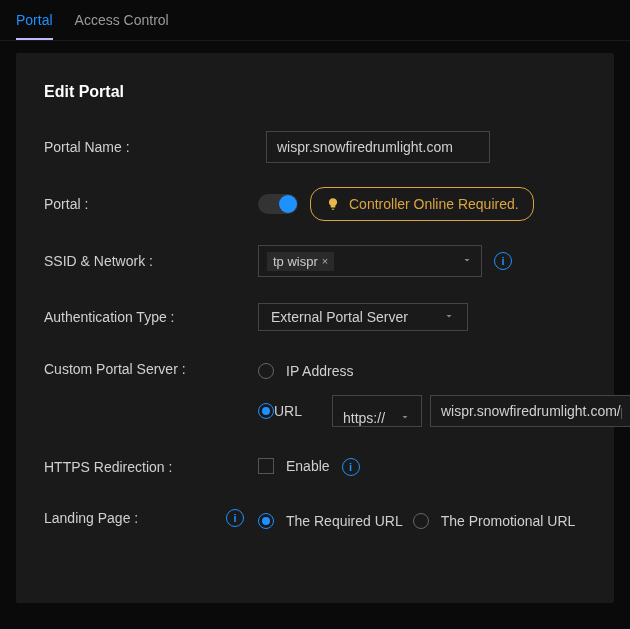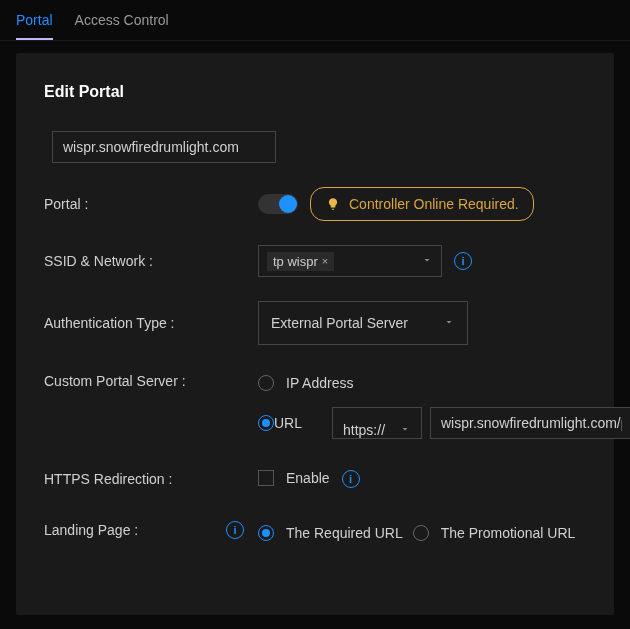--- a/index.html
+++ b/index.html
@@ -107,21 +107,21 @@
     width: 16px;
     height: 16px;
     display: flex;
     align-items: center;
     justify-content: center;
   }
   .bulb-icon svg { width: 14px; height: 14px; fill: #e8b94a; }
   .multiselect {
     border: 1px solid #444;
     height: 32px;
-    width: 184px;
+    width: 224px;
     display: flex;
     align-items: center;
     padding: 0 8px;
     justify-content: space-between;
     cursor: pointer;
   }
   .tag {
     background: #2a2a2a;
     padding: 2px 6px;
     font-size: 13px;
@@ -144,21 +144,21 @@
     display: flex;
     align-items: center;
     justify-content: center;
     font-size: 11px;
     font-weight: bold;
     cursor: pointer;
     flex-shrink: 0;
   }
   .select {
     border: 1px solid #444;
-    height: 44px;
+    height: 28px;
     width: 210px;
     display: flex;
     align-items: center;
     justify-content: space-between;
     padding: 0 12px;
     cursor: pointer;
   }
   .radio {
     width: 16px;
     height: 16px;
@@ -232,20 +232,21 @@
 
 <div class="tabs">
   <div class="tab active">Portal</div>
   <div class="tab">Access Control</div>
 </div>
 
 <div class="panel">
   <div class="title">Edit Portal</div>
 
   <div class="row">
+    <div class="label-col">Portal Name :</div>
     <div class="value-col">
       <input type="text" class="portal-name-input" value="wispr.snowfiredrumlight.com" style="">
     </div>
   </div>
 
   <div class="row">
     <div class="label-col">Portal :</div>
     <div class="value-col">
       <div class="toggle on">
         <div class="knob"></div>

